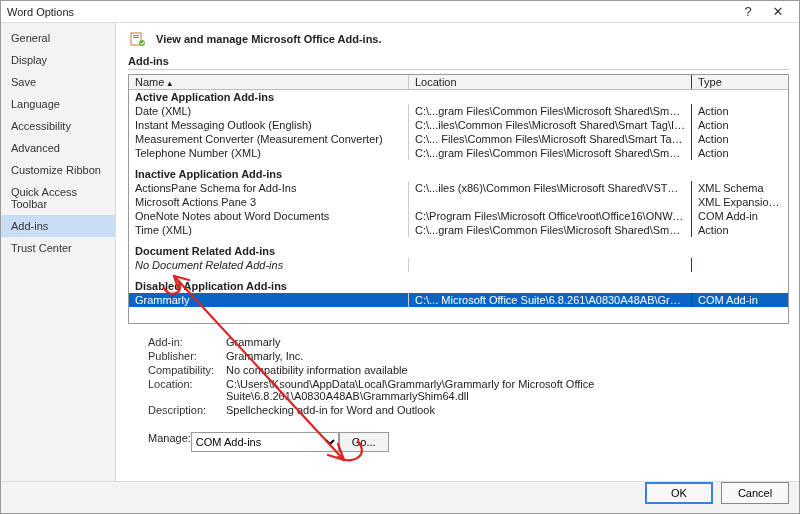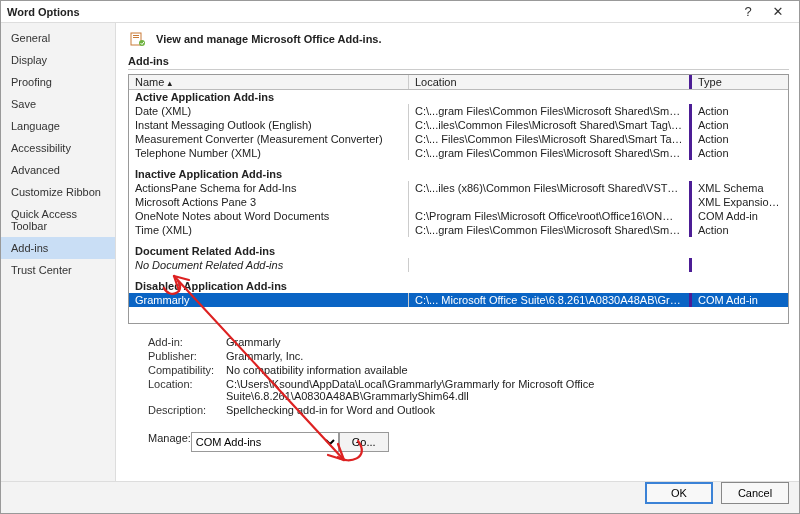--- a/index.html
+++ b/index.html
@@ -15,21 +15,21 @@
     border: 1px solid #999;
   }
   .titlebar {
     height: 22px;
     display: flex;
     align-items: center;
     padding: 0 6px;
     border-bottom: 1px solid #ddd;
     font-size: 11px;
   }
-  .titlebar .title { flex: 1; font-weight: bold; }
+  .titlebar .title { flex: 1; }
   .titlebar .tbtn {
     width: 30px;
     height: 18px;
     display: flex;
     align-items: center;
     justify-content: center;
     font-size: 13px;
     color: #333;
     cursor: pointer;
   }
@@ -85,21 +85,21 @@
   }
   .grid-header, .grid-row {
     display: flex;
   }
   .grid-header {
     background: #f4f4f4;
     border-bottom: 1px solid #bbb;
     font-weight: 400;
   }
   .col-name { width: 280px; padding: 1px 6px; border-right: 1px solid #ccc; overflow:hidden; white-space:nowrap; text-overflow:ellipsis;}
-  .col-loc  { flex: 1; padding: 1px 6px; border-right: 3px solid #4c1d95; overflow:hidden; white-space:nowrap; text-overflow:ellipsis;}
+  .col-loc  { flex: 1; padding: 1px 6px; border-right: 1px solid #4c1d95; overflow:hidden; white-space:nowrap; text-overflow:ellipsis;}
   .col-type { width: 96px; padding: 1px 6px; overflow:hidden; white-space:nowrap; text-overflow:ellipsis;}
   .grid-body { }
   .grid-group {
     font-weight: 700;
     padding: 1px 6px;
   }
   .grid-group.spacer { padding-top: 8px; }
   .grid-row.italic .col-name { font-style: italic; }
   .grid-row.selected {
     background: #0a64c4;
@@ -173,21 +173,20 @@
   <span class="title">Word Options</span>
   <span class="tbtn">?</span>
   <span class="tbtn">✕</span>
 </div>
 
 <div class="main">
 
   <div class="sidebar" id="sidebar">
       <div class="navitem">General</div>
       <div class="navitem">Display</div>
-      <div class="navitem">Proofing</div>
       <div class="navitem">Save</div>
       <div class="navitem">Language</div>
       <div class="navitem">Accessibility</div>
       <div class="navitem">Advanced</div>
       <div class="navitem">Customize Ribbon</div>
       <div class="navitem">Quick Access Toolbar</div>
       <div class="navitem selected">Add-ins</div>
       <div class="navitem">Trust Center</div>
     </div>
 

